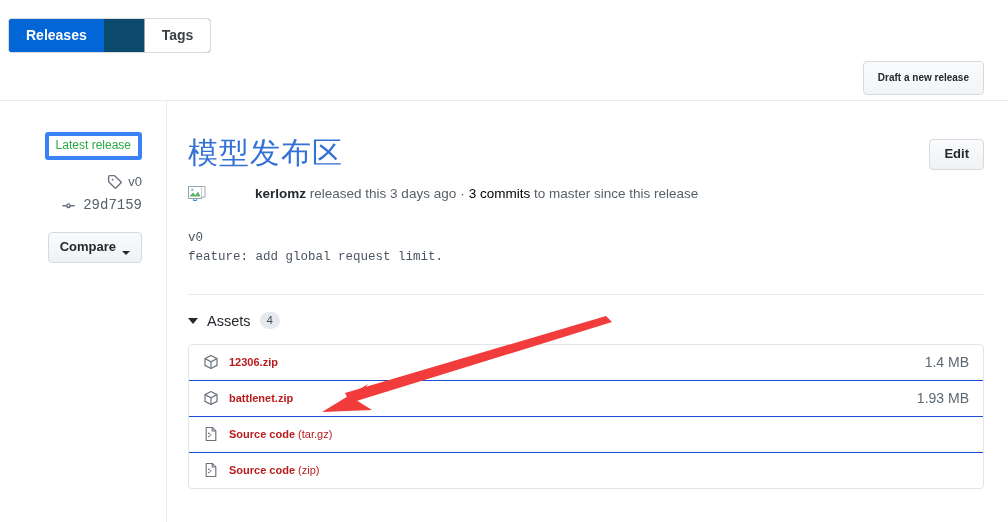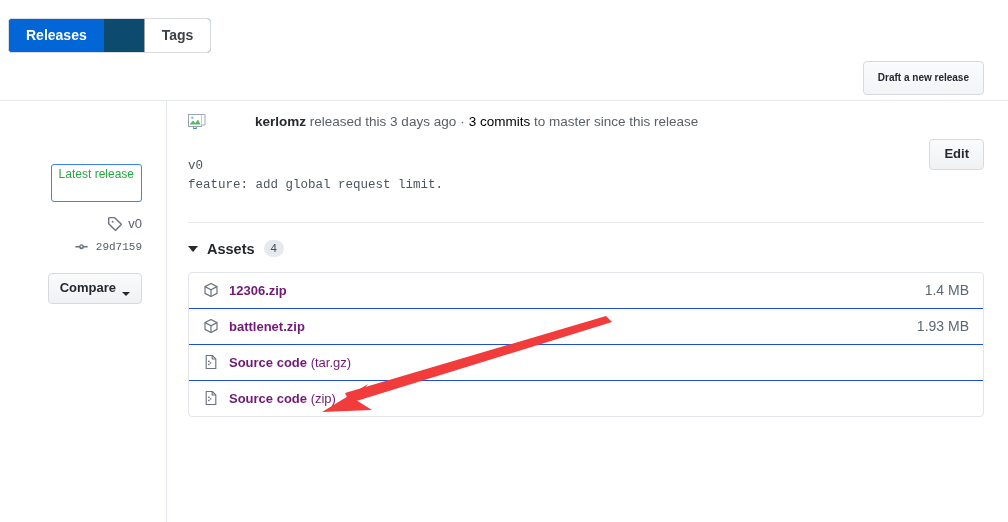--- a/index.html
+++ b/index.html
@@ -89,45 +89,44 @@
     left: 0;
     top: 101px;
     width: 166px;
     padding-top: 31px;
     box-sizing: border-box;
     text-align: right;
   }
   .latest-badge {
     display: inline-block;
     margin-right: 24px;
-    padding: 2px 7px 19px 7px;
+    padding: 2px 7px 3px 7px;
     font-size: 12px;
     line-height: 15px;
     color: #28a745;
-    border: 1px solid #3b82f6;
+    border: 4px solid #3b82f6;
     border-radius: 3px;
     background: #ffffff;
     white-space: nowrap;
-    margin-top: 32px;
   }
   .meta-row {
     margin-top: 14px;
     margin-right: 24px;
     display: flex;
     align-items: center;
     justify-content: flex-end;
     gap: 6px;
     font-size: 13px;
     color: #586069;
     white-space: nowrap;
   }
   .meta-row.commit {
     margin-top: 8px;
     font-family: "Liberation Mono", monospace;
-    font-size: 11px;
+    font-size: 14px;
   }
   .meta-row svg { display: block; }
   .compare-btn {
     margin-top: 19px;
     margin-right: 24px;
     display: inline-flex;
     align-items: flex-end;
     gap: 5px;
     padding: 6px 11px 7px 11px;
     font-size: 13px;
@@ -231,21 +230,21 @@
   }
   .assets-caret {
     width: 0; height: 0;
     border-left: 5px solid transparent;
     border-right: 5px solid transparent;
     border-top: 6px solid #24292e;
     display: inline-block;
   }
   .assets-label {
     font-size: 14.5px;
-    font-weight: 700;
+    font-weight: 400;
     color: #24292e;
   }
   .assets-count {
     font-size: 11.5px;
     color: #444d56;
     background: #e6eaef;
     border-radius: 9px;
     padding: 1px 7px 2px 7px;
     line-height: 14px;
   }
@@ -270,23 +269,23 @@
   }
   .asset-icon {
     width: 16px;
     height: 16px;
     flex: 0 0 auto;
     margin-right: 10px;
     color: #6a737d;
   }
   .asset-icon svg { display: block; }
   .asset-name {
-    font-size: 13px;
-    font-weight: 600;
-    color: #701a75;
+    font-size: 11px;
+    font-weight: 600;
+    color: #b91c1c;
     text-decoration: none;
     white-space: nowrap;
   }
   .asset-name .suffix {
     font-weight: 400;
   }
   .asset-size {
     margin-left: auto;
     font-size: 14px;
     color: #5d6773;
@@ -341,20 +340,21 @@
   <button class="compare-btn">
     <span>Compare</span>
     <span class="caret"></span>
   </button>
 </div>
 
 <div class="content">
 
   <button class="edit-btn">Edit</button>
 
+  <h1 class="release-title">模型发布区</h1>
 
   <div class="byline">
     <span class="avatar">
       <svg width="18" height="18" viewBox="0 0 18 18">
         <rect x="0.5" y="1.5" width="13" height="12" fill="#ffffff" stroke="#9aa3ad" stroke-width="1"></rect>
         <path d="M1.5 11.5 L5 7.5 L7.5 10 L10 6.5 L12.5 11.5 Z" fill="#5fb36a"></path>
         <circle cx="4.3" cy="4.7" r="1.2" fill="#7fc4e8"></circle>
         <path d="M11 2.5 L17 2.5 L17 13 L11 13" fill="none" stroke="#ffffff" stroke-width="0"></path>
         <path d="M13.5 1.5 L17 1.5 L17 12 L13.5 12" fill="#ffffff" stroke="#9aa3ad" stroke-width="0.9"></path>
         <path d="M5 14.5 Q7 16.5 9 14.5" fill="none" stroke="#3b7fd6" stroke-width="1.1"></path>

